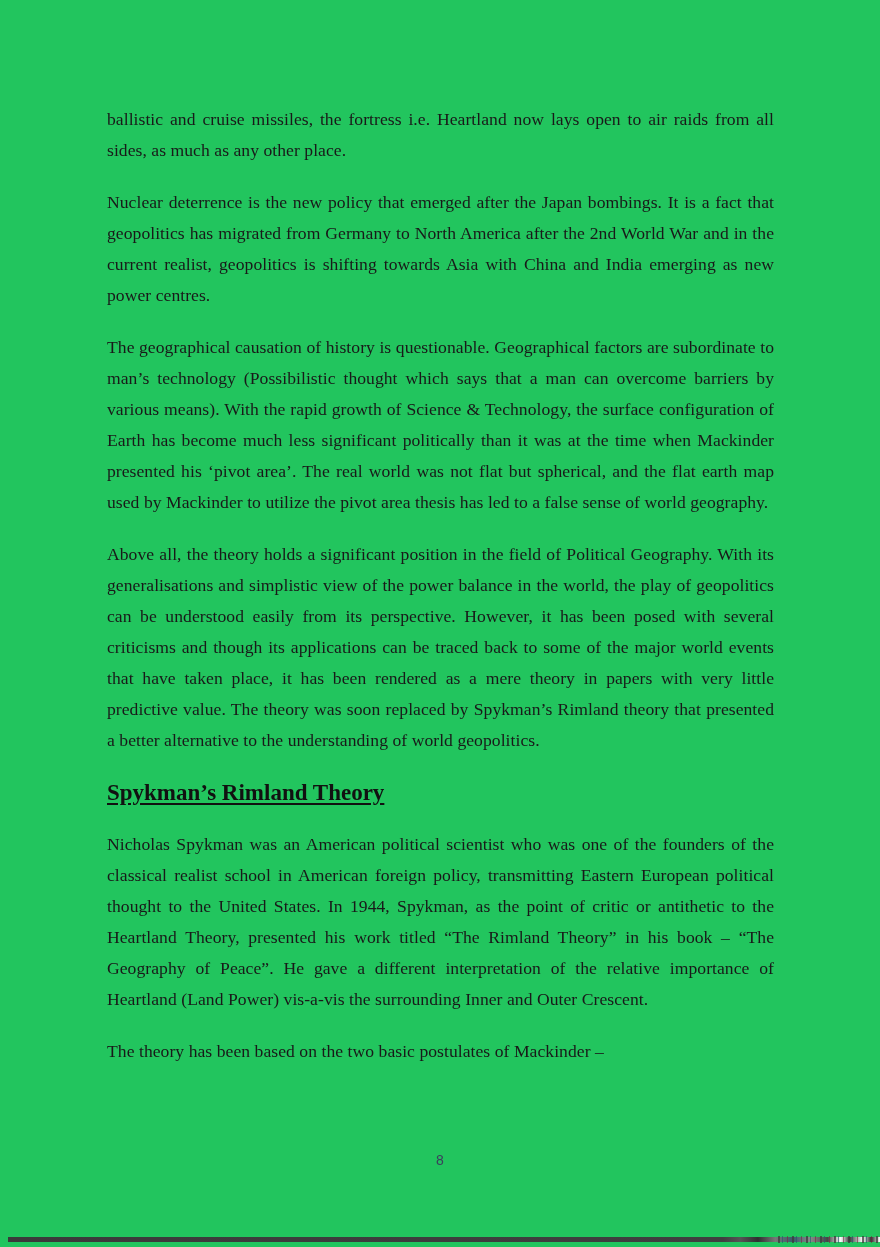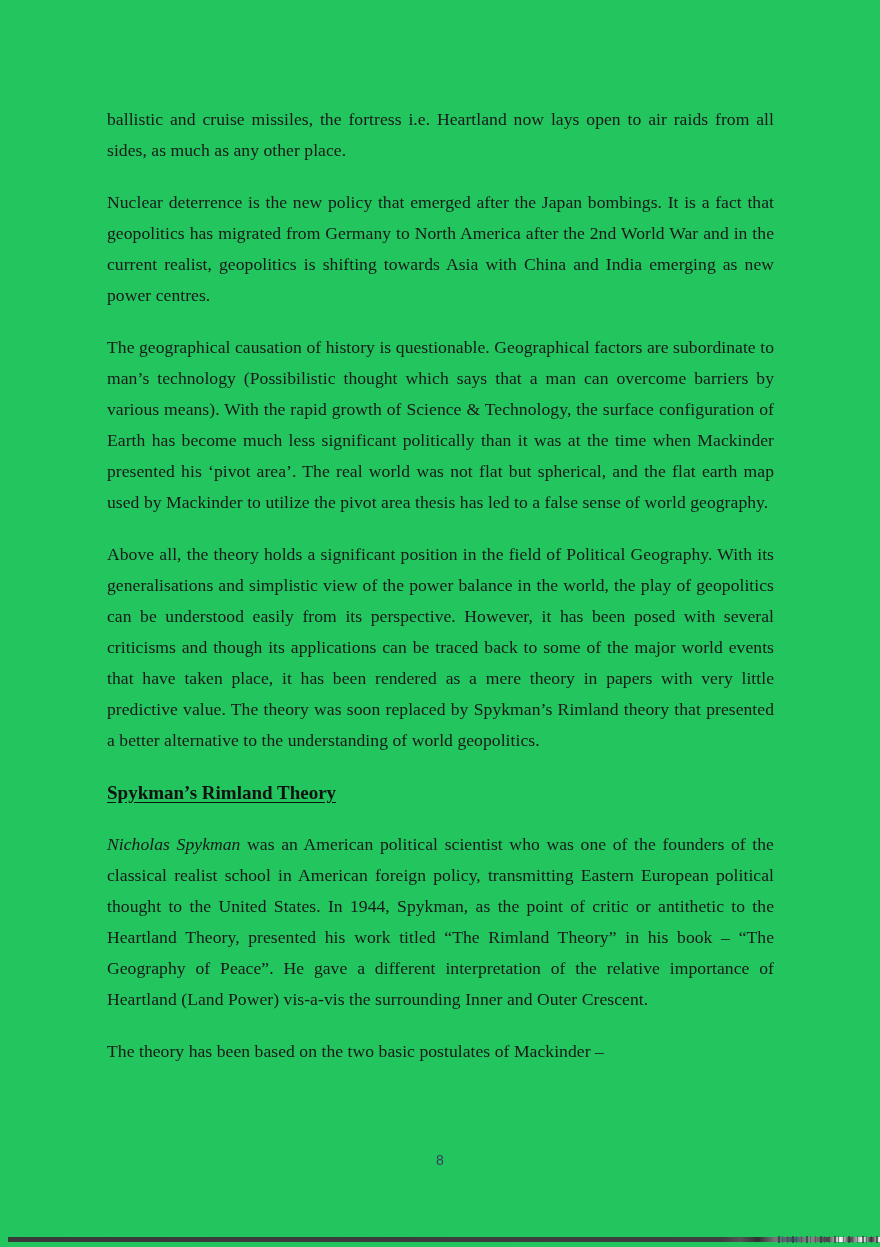--- a/index.html
+++ b/index.html
@@ -36,26 +36,25 @@
     color: #191919;
     letter-spacing: 0.05px;
   }
 
   p.para:last-child {
     margin-bottom: 14px;
     font-family: Liberation Serif, serif;
   }
 
   .italic-lead {
-    font-style: italic;
   }
 
   h2.heading-bold {
     margin: 0 0 21px 0;
-    font-size: 19px;
+    font-size: 23px;
     line-height: 31px;
     font-weight: bold;
     text-decoration: underline;
     text-underline-offset: 3px;
     color: #111111;
     display: block;
   }
 
   h2.heading-bold span.h-inner {
     display: inline;

